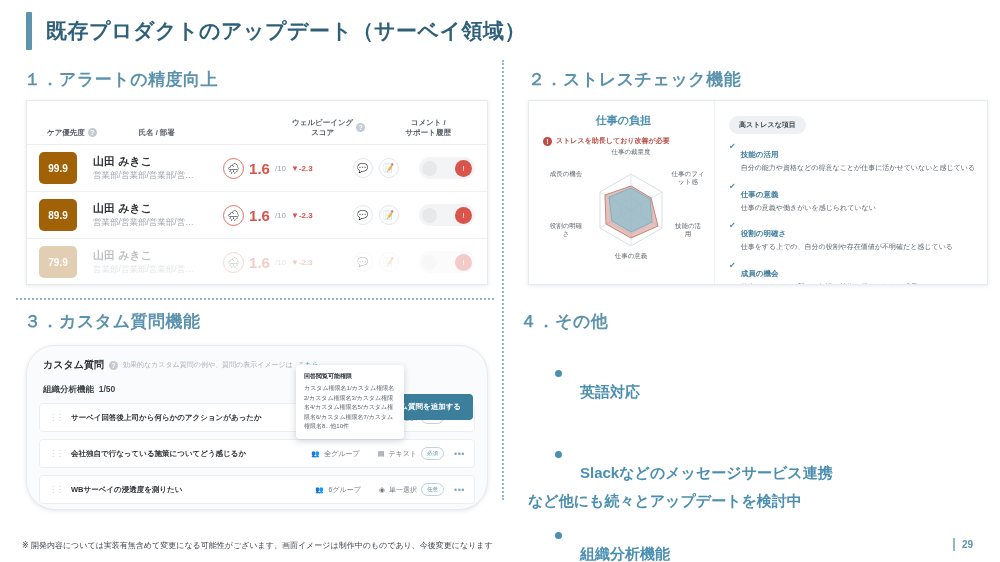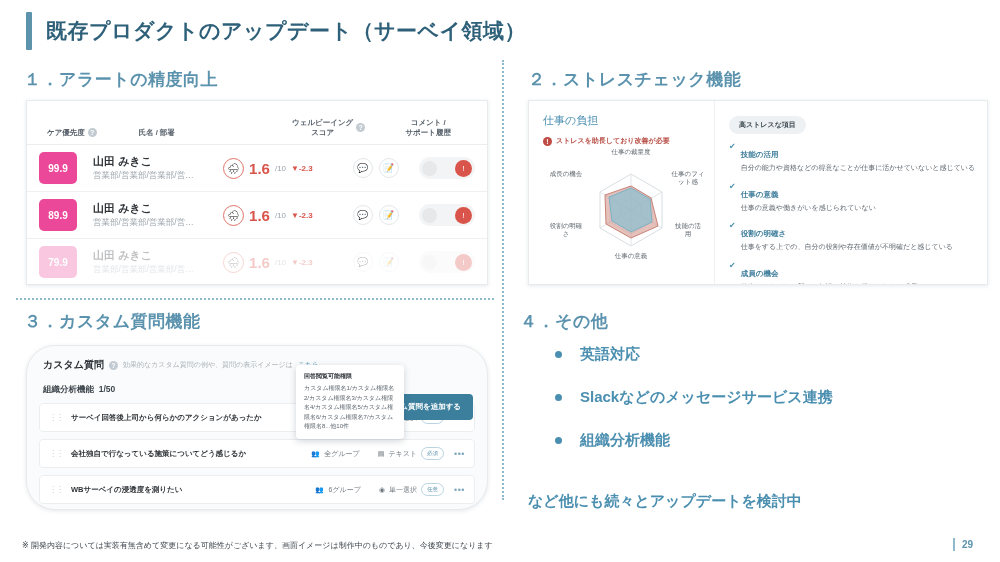--- a/index.html
+++ b/index.html
@@ -40,21 +40,21 @@
   .th { text-align: center; line-height: 1.35; display: flex; align-items: center; gap: 3px; }
   .th.care { width: 98px; justify-content: flex-start; padding-left: 6px;}
   .th.name { width: 136px; justify-content: flex-start; }
   .th.score { width: 110px; justify-content: center; }
   .th.cmt   { width: 90px; justify-content: center; }
   .qmark { display: inline-block; width: 9px; height: 9px; border-radius: 50%;
            background: #c3cbd2; color: #fff; font-size: 6.5px; line-height: 9px;
            text-align: center; font-weight: bold; }
   .trow { display: flex; align-items: center; height: 47px; padding: 0 12px;
           border-bottom: 1px solid #f0f0f0; }
-  .badge { width: 44px; height: 32px; border-radius: 5px; background: #ec4899;
+  .badge { width: 44px; height: 32px; border-radius: 5px; background: #a16207;
            color: #fff; font-size: 10px; font-weight: bold;
            display: flex; align-items: center; justify-content: center; margin-right: 16px; }
   .who { width: 150px; }
   .who .nm { font-size: 11px; font-weight: bold; color: #2f3337; line-height: 1.25; }
   .who .dp { font-size: 8.5px; color: #9aa3ab; line-height: 1.3; margin-top: 2px; }
   .scorecell { display: flex; align-items: center; gap: 5px; width: 150px; }
   .wx { width: 21px; height: 21px; border-radius: 50%; border: 1.4px solid #e0736a;
         display: flex; align-items: center; justify-content: center; font-size: 10px; }
   .sc-num { font-size: 15px; font-weight: bold; color: #d9544a; }
   .sc-den { font-size: 8px; color: #9aa3ab; }
@@ -65,21 +65,21 @@
   .pill { margin-left: 14px; width: 56px; height: 22px; border-radius: 11px; background: #f3f4f5;
           display: flex; align-items: center; justify-content: space-between; padding: 0 3px; }
   .pill .g { width: 15px; height: 15px; border-radius: 50%; background: #e6e8ea; }
   .pill .r { width: 17px; height: 17px; border-radius: 50%; background: #d9544a; color:#fff;
              font-size: 8px; display:flex;align-items:center;justify-content:center; }
   .faded { opacity: .30; }
 
   
   #shot-stress { left: 528px; top: 100px; width: 460px; height: 185px; display: flex; }
   .st-left { width: 186px; padding: 12px 10px 0 14px; border-right: 1px solid #eef1f3; }
-  .st-title { font-size: 11px; font-weight: normal; color: #4b8fb0; }
+  .st-title { font-size: 11px; font-weight: bold; color: #4b8fb0; text-align: center; }
   .st-warn { display: flex; align-items: center; gap: 4px; margin-top: 8px;
              font-size: 7px; color: #b9524a; font-weight: bold; }
   .warn-dot { width: 9px; height: 9px; border-radius: 50%; background: #c04a44; color: #fff;
               font-size: 7px; line-height: 9px; text-align: center; font-weight: bold; }
   .radar-wrap { position: relative; width: 176px; height: 118px; margin-top: 2px; }
   .rl { position: absolute; font-size: 6.5px; color: #5c656d; text-align: center; line-height: 1.25; }
   .st-right { flex: 1; padding: 12px 10px 0 14px; }
   .chip { display: inline-block; background: #eef1f3; color: #3e4a54; font-size: 7px;
           font-weight: bold; border-radius: 10px; padding: 4px 10px; }
   .ck-item { margin-top: 9px; display: flex; gap: 5px; }
@@ -107,21 +107,21 @@
   .qmeta { display: flex; align-items: center; gap: 4px; font-size: 7px; color: #707980; }
   .qmeta .sep { width: 10px; }
   .tag { border: 1px solid #b9d4e0; color: #5b93ad; border-radius: 8px;
          font-size: 5.5px; padding: 2px 5px; }
   .dots { color: #7fa8bd; font-size: 9px; letter-spacing: .5px; margin-left: 6px; }
 
   
   .bullets { position: absolute; left: 555px; top: 345px; }
   .bl { display: flex; align-items: center; gap: 18px; margin-bottom: 24px; }
   .bl-dot { width: 7px; height: 7px; border-radius: 50%; background: #4b8fb0; flex: none; }
-  .bl-tx { font-size: 15px; font-weight: bold; color: #4b8fb0; }
+  .bl-tx { font-size: 15px; font-weight: bold; color: #4b8fb0; margin-top: 38px; }
   .closing { position: absolute; left: 528px; top: 492px; font-size: 15px;
              font-weight: bold; color: #4b8fb0; }
 
   
   .foot { position: absolute; left: 22px; top: 540px; font-size: 8px; color: #3f474e; }
   .pg { position: absolute; right: 27px; top: 538px; display: flex; align-items: center; gap: 7px; }
   .pg-bar { width: 2px; height: 13px; background: #8fb9cc; }
   .pg-n { font-size: 10px; color: #5b92ad; font-weight: bold; }
 </style>
 </head>

